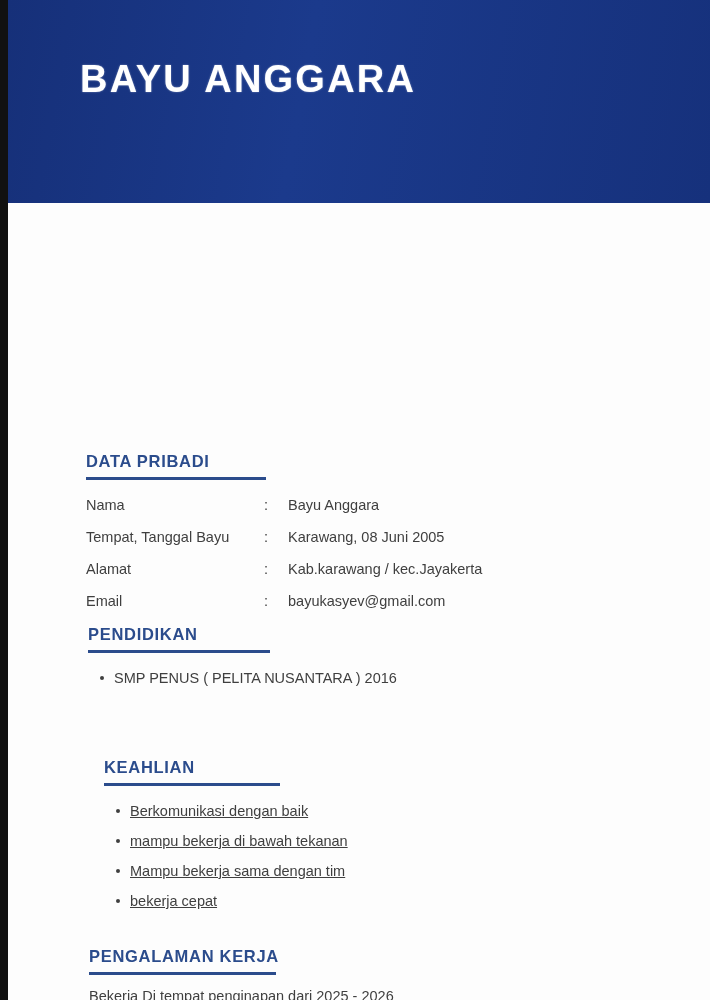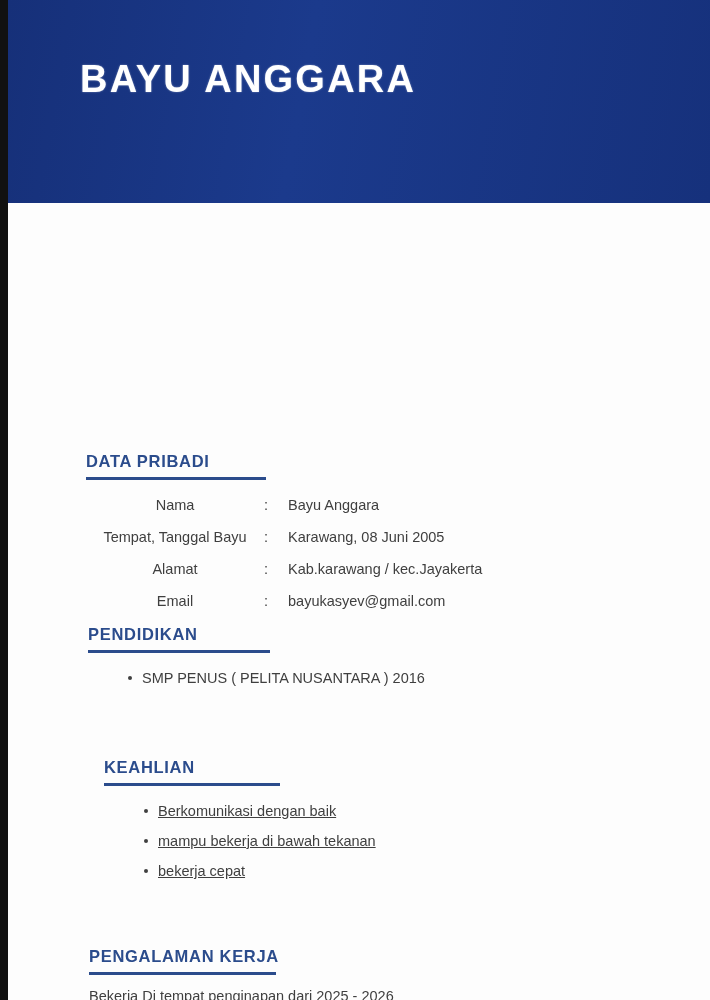--- a/index.html
+++ b/index.html
@@ -80,37 +80,36 @@
     border-collapse: collapse;
   }
   .pd-table td {
     font-size: 14.5px;
     color: #3f3f3f;
     padding: 0 0 14px 0;
     vertical-align: top;
     line-height: 18px;
     white-space: nowrap;
   }
-  .pd-label { width: 178px; text-align: center; }
+  .pd-label { width: 178px; }
   .pd-colon { width: 24px; color: #555; }
   .pd-value { color: #3b3b3b; }
 
   
   ul.b-list {
     margin: 10px 0 0 0;
     padding: 0 0 0 26px;
     list-style: none;
   }
   ul.b-list li {
     position: relative;
     font-size: 14.5px;
     color: #3f3f3f;
     line-height: 30px;
     padding-left: 0;
-    margin-left: 28px;
   }
   ul.b-list li::before {
     content: "";
     position: absolute;
     left: -14px;
     top: 13px;
     width: 4px;
     height: 4px;
     border-radius: 50%;
     background: #3f3f3f;
@@ -182,20 +181,23 @@
       <div class="sec-rule" style="width:176px;"></div>
 
       <ul class="b-list tight">
         <li>
           <span>Berkomunikasi dengan baik</span>
         </li>
         <li>
           <span>mampu bekerja di bawah tekanan</span>
         </li>
         <li>
+          <span>Mampu bekerja sama dengan tim</span>
+        </li>
+        <li>
           <span>bekerja cepat</span>
         </li>
       </ul>
     </div>
 
     <div class="section" style="top:743px; left:81px; width:575px;">
       <div class="sec-title">PENGALAMAN KERJA</div>
       <div class="sec-rule" style="width:187px;"></div>
 
       <div class="exp-lead">Bekerja Di tempat penginapan dari 2025 - 2026</div>

